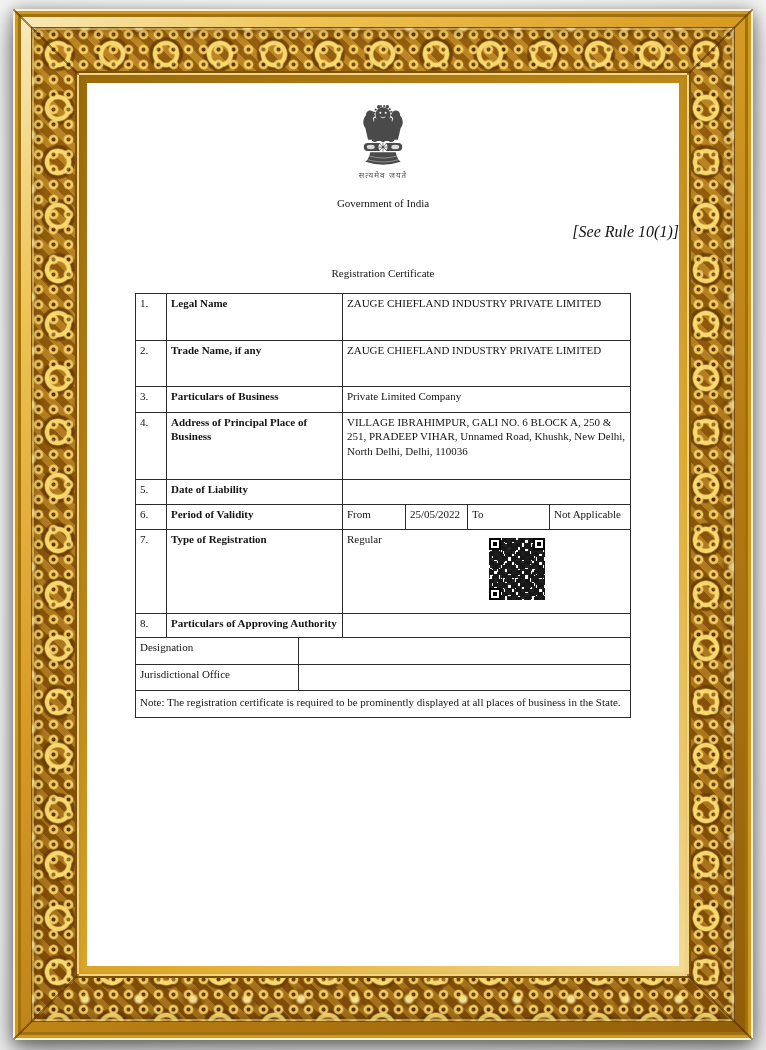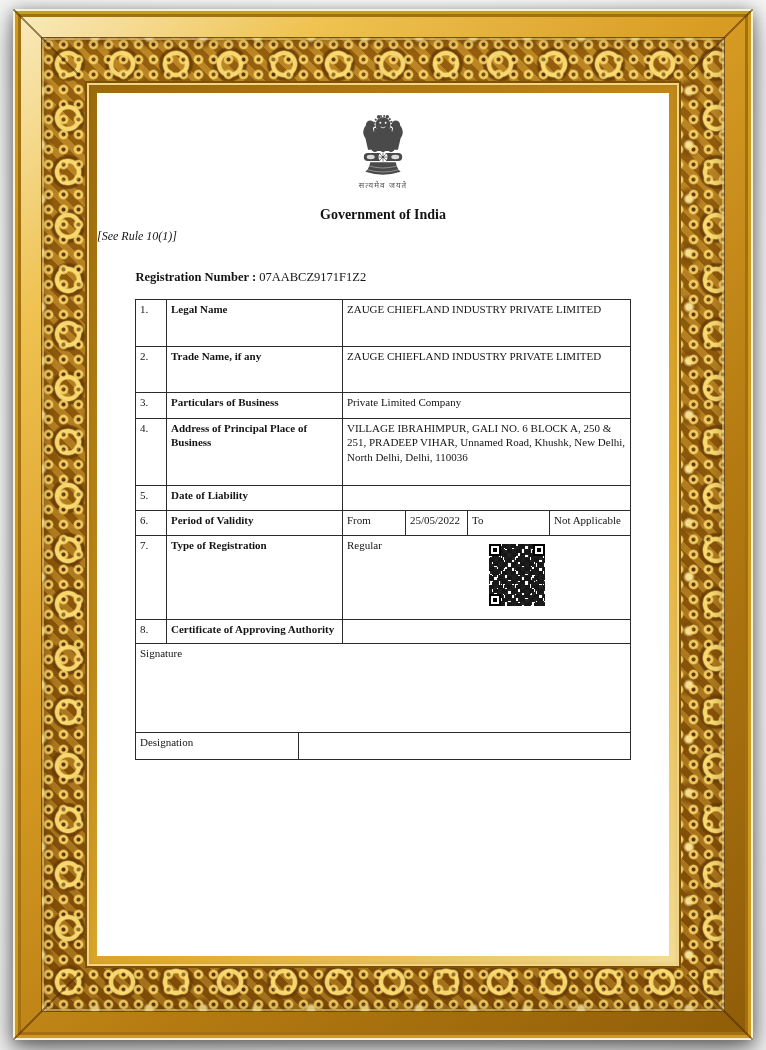--- a/index.html
+++ b/index.html
@@ -5,21 +5,21 @@
   html,body{margin:0;padding:0;}
   body{
     width:766px;height:1050px;overflow:hidden;
     background:radial-gradient(ellipse at 50% 45%, #ffffff 55%, #f1f1f1 100%);
     font-family:"Liberation Serif","DejaVu Serif",serif;
     color:#141414;
   }
   
   .frame{
     position:absolute;left:13px;top:9px;width:740px;height:1031px;
-    box-sizing:border-box;padding:28px;
+    box-sizing:border-box;padding:18px;
     background:linear-gradient(135deg,#f9ecc0 0%,#efc251 18%,#d99d24 40%,#b67c12 65%,#8f5c08 100%);
     box-shadow:0 14px 30px rgba(0,0,0,.38),0 4px 12px rgba(0,0,0,.30),0 0 18px rgba(0,0,0,.18),
       inset 0 0 0 2px #fdf3cd, inset 0 0 0 5px #cf9a20, inset 0 0 0 8px #a2700e;
   }
   .ornate{
     width:100%;height:100%;box-sizing:border-box;padding:44px;
     background-color:#96600d;
     background-image:
       radial-gradient(circle at 50% 50%, rgba(60,30,0,.55) 1.5px, rgba(255,220,110,.85) 2.5px 4px, rgba(150,95,15,0) 5.5px),
       radial-gradient(circle at 50% 50%, rgba(255,232,140,0) 8px, rgba(255,226,120,.9) 9.5px 12.5px, rgba(105,60,5,.85) 14px 16px, rgba(255,226,120,0) 18px),
@@ -43,24 +43,24 @@
   .miter.bl{left:0;bottom:0;background:linear-gradient(135deg, transparent calc(50% - 1px), rgba(75,38,0,.5) calc(50% - 1px) calc(50% + 1px), transparent calc(50% + 1px));}
   
   .cert{
     width:100%;height:100%;box-sizing:border-box;background:#ffffff;
     padding-top:18px;overflow:hidden;
   }
   .emblem-block{text-align:center;}
   .emblem-block svg{display:block;margin:0 auto;}
   .motto{font-size:8px;letter-spacing:1px;color:#4e4e4e;margin-top:2px;
     font-family:"DejaVu Sans",sans-serif;}
-  .h-gov,.h-form,.h-cert{text-align:center;font-weight:bold;font-size:14px;}
+  .h-gov,.h-form,.h-cert{text-align:center;font-weight:normal;font-size:11px;}
   .h-gov{margin-top:17px;}
   .h-form{margin-top:7px;}
-  .h-rule{text-align:left;font-style:italic;font-size:12px;margin-top:6px;}
+  .h-rule{text-align:right;font-style:italic;font-size:16px;margin-top:14px;}
   .h-cert{margin-top:26px;}
   .block{width:495px;margin:0 auto;}
   .regline{margin-top:26px;font-size:12.5px;}
   .regline .lblb{font-weight:bold;}
   table{border-collapse:collapse;table-layout:fixed;width:495px;margin:0 auto;}
   td{border:1px solid #2b2b2b;vertical-align:top;padding:2px 4px;font-size:11px;line-height:1.3;
      overflow:hidden;}
   td.lbl{font-weight:bold;margin-top:24px;}
   table.main{margin-top:14px;}
   table.foot{margin-top:-1px;}
@@ -128,25 +128,22 @@
             <g stroke="#ffffff" stroke-width="1.1" fill="none" opacity=".65">
               <path d="M33 102 q27 8 54 0"></path>
               <path d="M30 109 q30 9 60 0"></path>
             </g>
           </svg>
           <div class="motto">सत्यमेव जयते</div>
         </div>
 
         <div class="h-gov">Government of India</div>
         <div class="h-rule">[See Rule 10(1)]</div>
-
-        <div class="block regline">
-          <span class="lblb">Registration Number :</span>
-          <span>07AABCZ9171F1Z2</span>
-        </div>
+        <div class="h-cert">Registration Certificate</div>
+
 
         <table class="main">
           <colgroup>
             <col style="width:31px">
               <col style="width:176px">
               <col style="width:63px">
             <col style="width:62px">
               <col style="width:82px">
               <col style="width:81px">
           </colgroup>
@@ -191,38 +188,42 @@
               <span>Regular</span>
               <div class="qr">
                 <span class="f tl"></span>
                 <span class="f tr"></span>
                 <span class="f bl"></span>
               </div>
             </td>
           </tr>
           <tr class="r8">
             <td>8.</td>
-            <td class="lbl">Certificate of Approving Authority</td>
+            <td class="lbl">Particulars of Approving Authority</td>
             <td colspan="4"></td>
           </tr>
           </tbody>
         </table>
 
         <table class="foot">
           <colgroup>
               <col style="width:163px">
               <col style="width:332px">
             </colgroup>
           <tbody>
-          <tr class="sig">
-            <td colspan="2">Signature</td>
-          </tr>
           <tr class="fr2">
             <td>Designation</td>
             <td></td>
+          </tr>
+          <tr class="fr">
+            <td>Jurisdictional Office</td>
+            <td></td>
+          </tr>
+          <tr class="note">
+            <td colspan="2">Note: The registration certificate is required to be prominently displayed at all places of business in the State.</td>
           </tr>
           </tbody>
         </table>
 
       </div>
     </div>
   </div>
   <div class="miter tl"></div>
   <div class="miter tr"></div>
   <div class="miter bl"></div>

